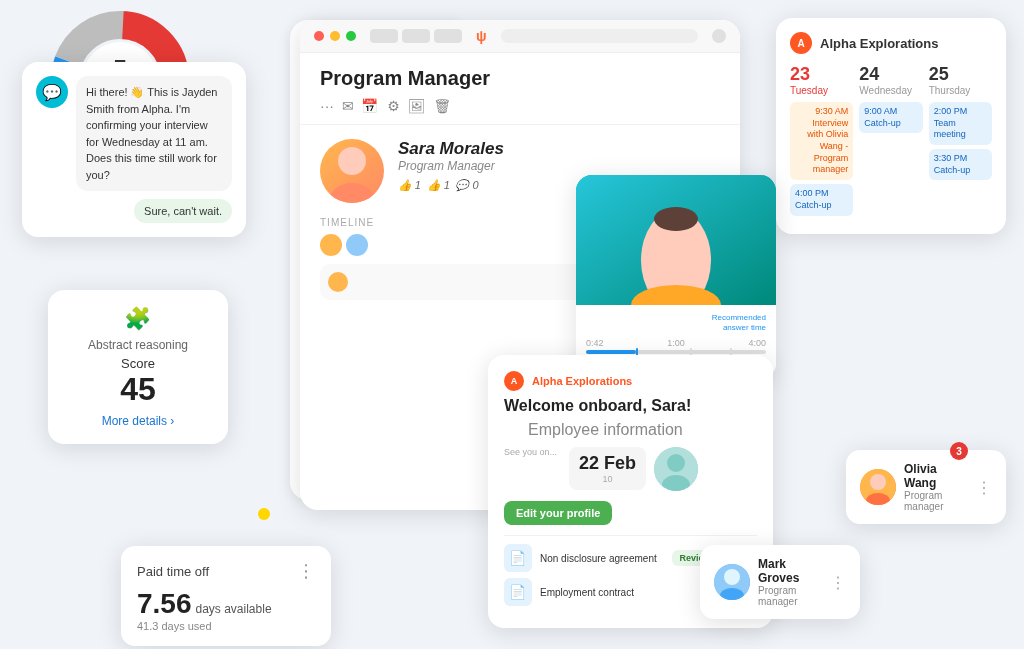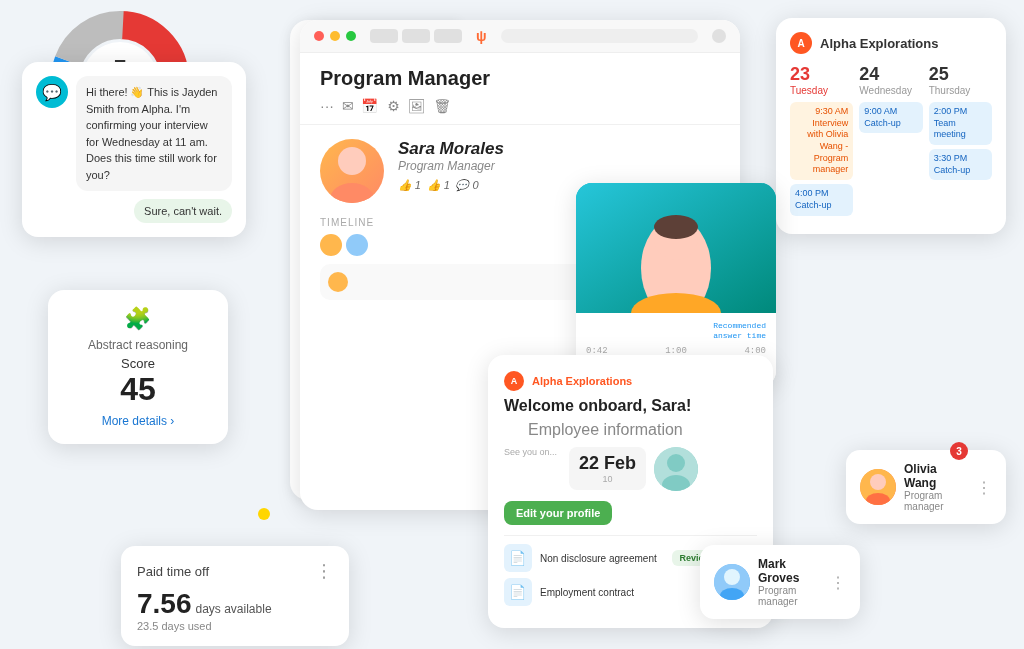--- a/index.html
+++ b/index.html
@@ -78,21 +78,21 @@
       border-radius: 16px;
       display: flex; align-items: center; justify-content: center;
       background: transparent;
       box-shadow: none;
     }
     .donut-svg { width: 160px; height: 160px; }
 
     
     .pto-card {
       left: 121px; top: 546px;
-      width: 228px;
+      width: 210px;
       padding: 14px 16px;
       border-radius: 14px;
     }
     .pto-header {
       display: flex; justify-content: space-between; align-items: center;
       margin-bottom: 6px;
     }
     .pto-title { font-size: 13px; color: #444; font-weight: 500; }
     .pto-menu { font-size: 18px; color: #999; cursor: pointer; }
     .pto-days { font-size: 28px; font-weight: 700; color: #222; }
@@ -421,21 +421,21 @@
 
 <div class="card pto-card">
   <div class="pto-header">
     <span class="pto-title">Paid time off</span>
     <span class="pto-menu">⋮</span>
   </div>
   <div style="display:flex; align-items:baseline; gap:4px;">
     <span class="pto-days">7.56</span>
     <span class="pto-days-label">days available</span>
   </div>
-  <div class="pto-used">23.5 days used</div>
+  <div class="pto-used">41.3 days used</div>
 </div>
 
 <div class="card sidebar-card" style="z-index:5;">
   <div style="margin-bottom:12px;">
     <div style="background:#e0e0e0; border-radius:4px; height:10px; width:80%; margin-bottom:4px;"></div>
     <div style="background:#e0e0e0; border-radius:4px; height:7px; width:60%;"></div>
   </div>
   <div class="sidebar-item active">
     <div class="sidebar-avatar" style="background:#ffb74d;"></div>
     <div class="sidebar-lines">
@@ -556,21 +556,21 @@
 
     <div class="cal-day">
       <div class="cal-day-num">25</div>
       <div class="cal-day-name">Thursday</div>
       <div class="cal-event">2:00 PM<br>Team meeting</div>
       <div class="cal-event">3:30 PM<br>Catch-up</div>
     </div>
   </div>
 </div>
 
-<div class="card video-card" style="right:248px; top:183px; z-index:9;font-family:Liberation Mono, monospace;">
+<div class="card video-card" style="right:248px; top:175px; z-index:9;">
   <div class="video-person">
     <svg width="200" height="130" viewBox="0 0 200 130">
       <rect width="200" height="130" fill="url(#grad1)"></rect>
       <defs>
         <linearGradient id="grad1" x1="0%" y1="0%" x2="100%" y2="100%">
           <stop offset="0%" style="stop-color:#26c6da;stop-opacity:1"></stop>
           <stop offset="100%" style="stop-color:#00897b;stop-opacity:1"></stop>
         </linearGradient>
       </defs>
 

